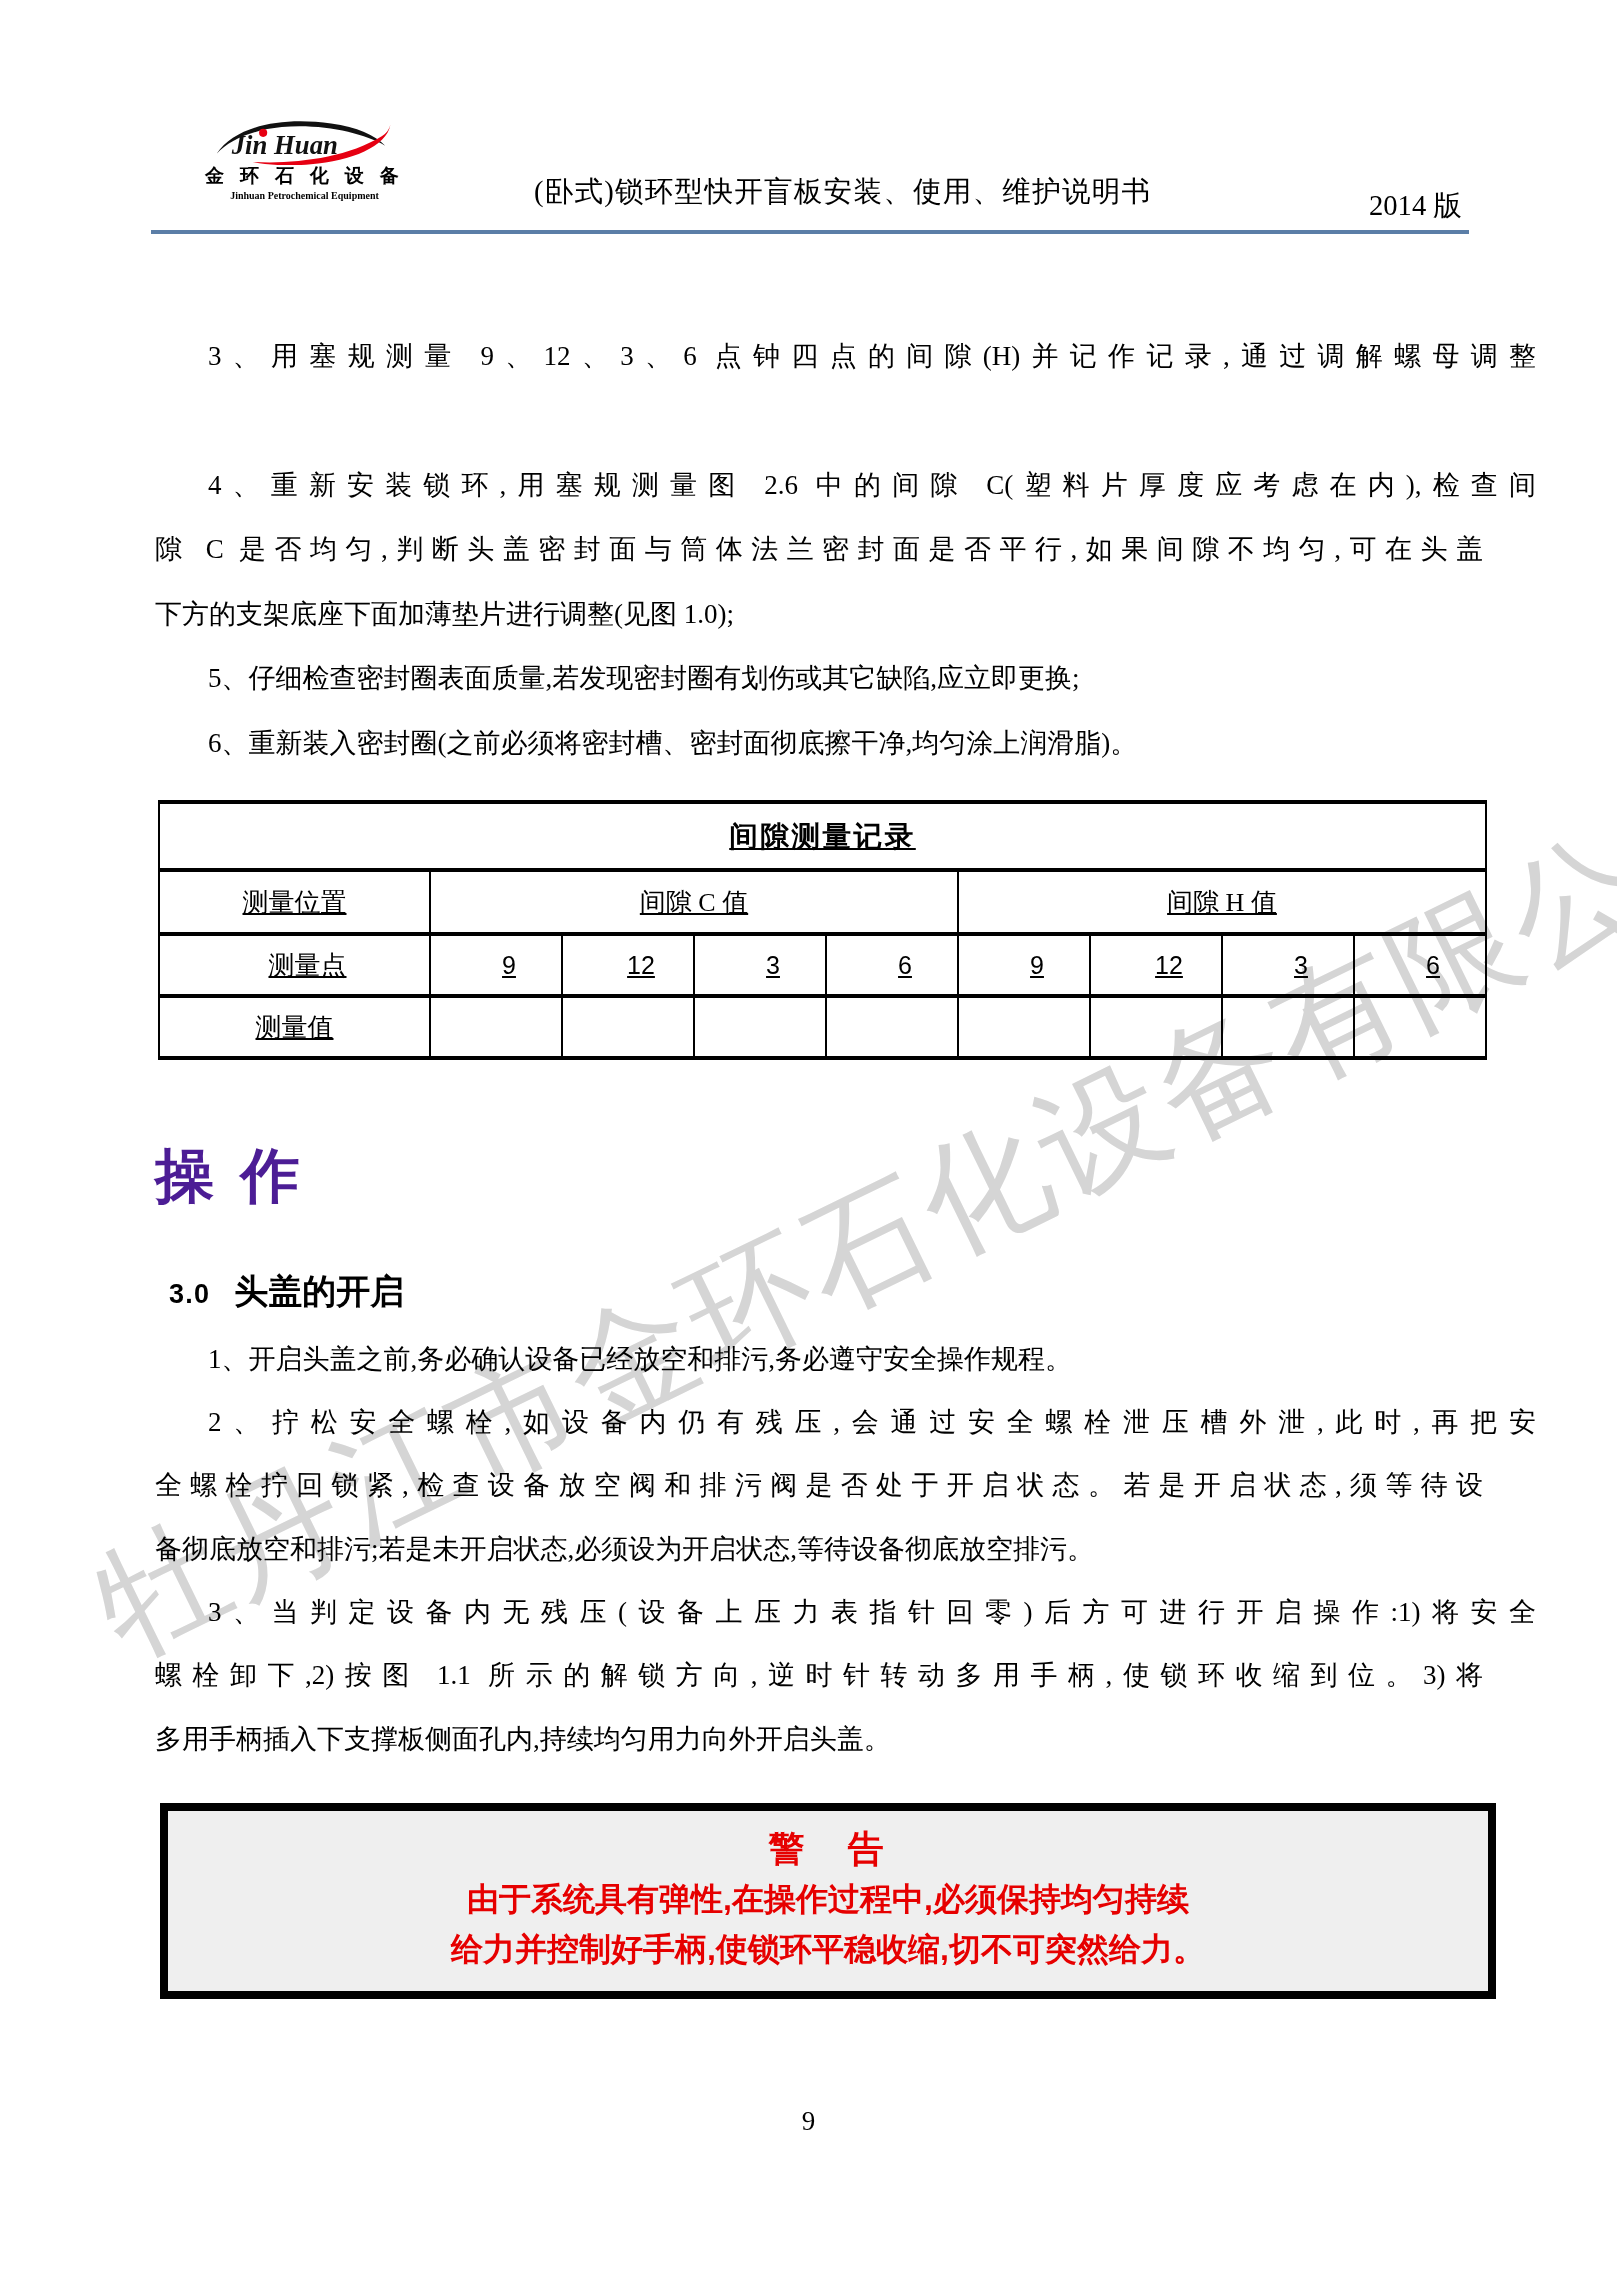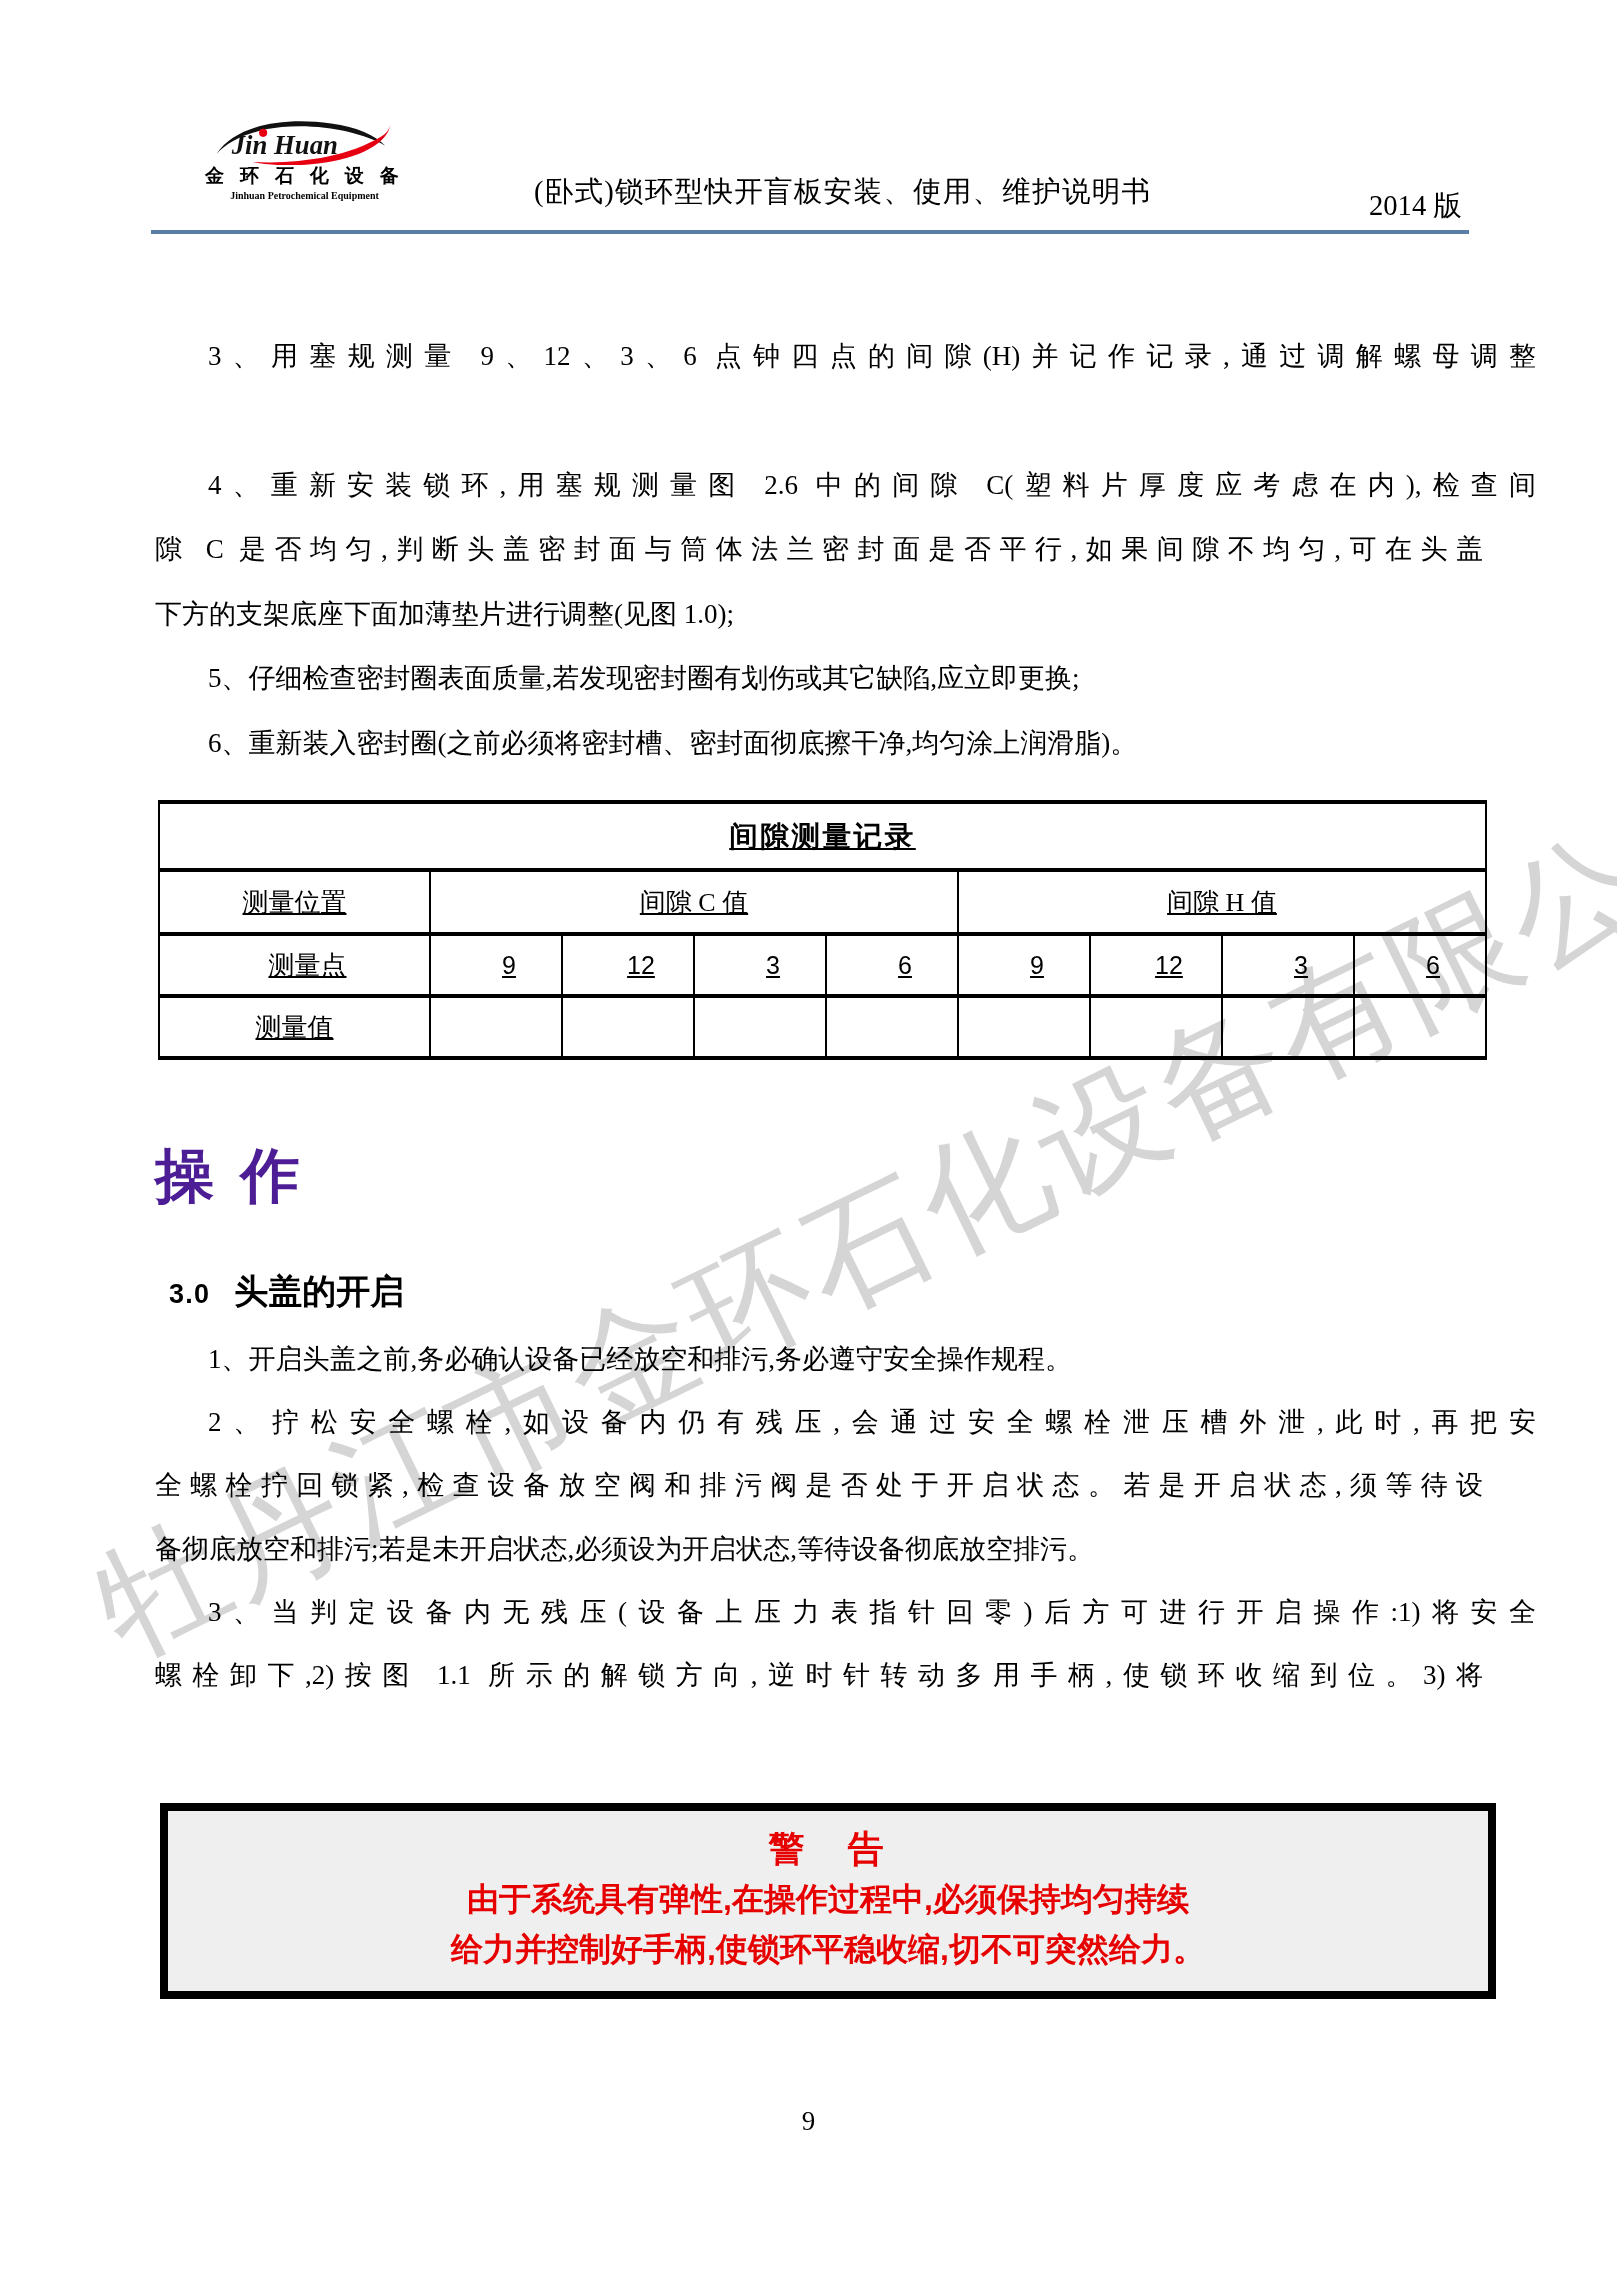--- a/index.html
+++ b/index.html
@@ -179,20 +179,21 @@
   <div class="sub-heading">
     <span class="num">3.0</span><span>头盖的开启</span>
   </div>
 
   <div class="line indent" style="top:1341px">1、开启头盖之前,务必确认设备已经放空和排污,务必遵守安全操作规程。</div>
   <div class="line indent just" style="top:1404px">2、拧松安全螺栓,如设备内仍有残压,会通过安全螺栓泄压槽外泄,此时,再把安</div>
   <div class="line just" style="top:1467px">全螺栓拧回锁紧,检查设备放空阀和排污阀是否处于开启状态。若是开启状态,须等待设</div>
   <div class="line" style="top:1531px">备彻底放空和排污;若是未开启状态,必须设为开启状态,等待设备彻底放空排污。</div>
   <div class="line indent just" style="top:1594px">3、当判定设备内无残压(设备上压力表指针回零)后方可进行开启操作:1)将安全</div>
   <div class="line just" style="top:1657px">螺栓卸下,2)按图 1.1 所示的解锁方向,逆时针转动多用手柄,使锁环收缩到位。3)将</div>
+  <div class="line" style="top:1721px">多用手柄插入下支撑板侧面孔内,持续均匀用力向外开启头盖。</div>
 
   <div class="warning">
     <div class="warning-title">警　告</div>
     <div class="warning-line">由于系统具有弹性,在操作过程中,必须保持均匀持续</div>
     <div class="warning-line">给力并控制好手柄,使锁环平稳收缩,切不可突然给力。</div>
   </div>
 
   <div class="page-number">9</div>
 
 </div>

